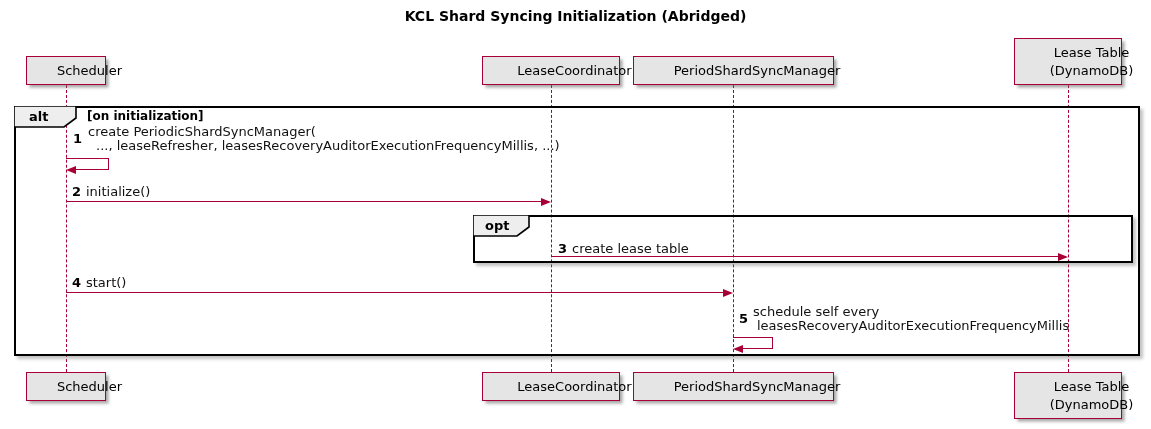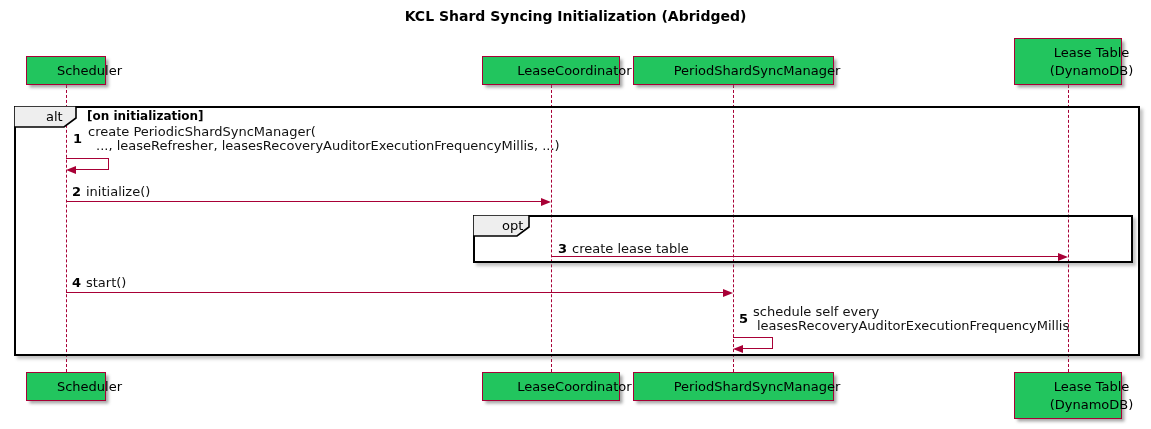--- a/index.html
+++ b/index.html
@@ -15,21 +15,21 @@
   .title {
     position: absolute;
     left: 0; right: 0; top: 8px;
     text-align: center;
     font-size: 14px;
     font-weight: bold;
     color: #000;
   }
   .pbox {
     position: absolute;
-    background: #22c55e;
+    background: #e5e5e5;
     border: 1.6px solid #A80036;
     box-shadow: 2.5px 2.5px 3px rgba(105,105,105,0.6);
     display: flex;
     align-items: center;
     justify-content: center;
     text-align: center;
     font-size: 13px;
     color: #000;
     white-space: pre-line;
     line-height: 1.35;
@@ -50,24 +50,23 @@
     background: transparent;
     box-shadow: 3px 3px 3px rgba(120,120,120,0.45);
     z-index: 2;
   }
   .frame-label {
     position: absolute;
     z-index: 4;
   }
   .frame-label .flabel-text {
     position: absolute;
-    font-weight: normal;
+    font-weight: bold;
     font-size: 13px;
     color: #000;
-    margin-left: 17px;
   }
   .condition {
     position: absolute;
     font-size: 12px;
     font-weight: bold;
     color: #000;
     z-index: 4;
     white-space: nowrap;
   }
   .msg-num {

